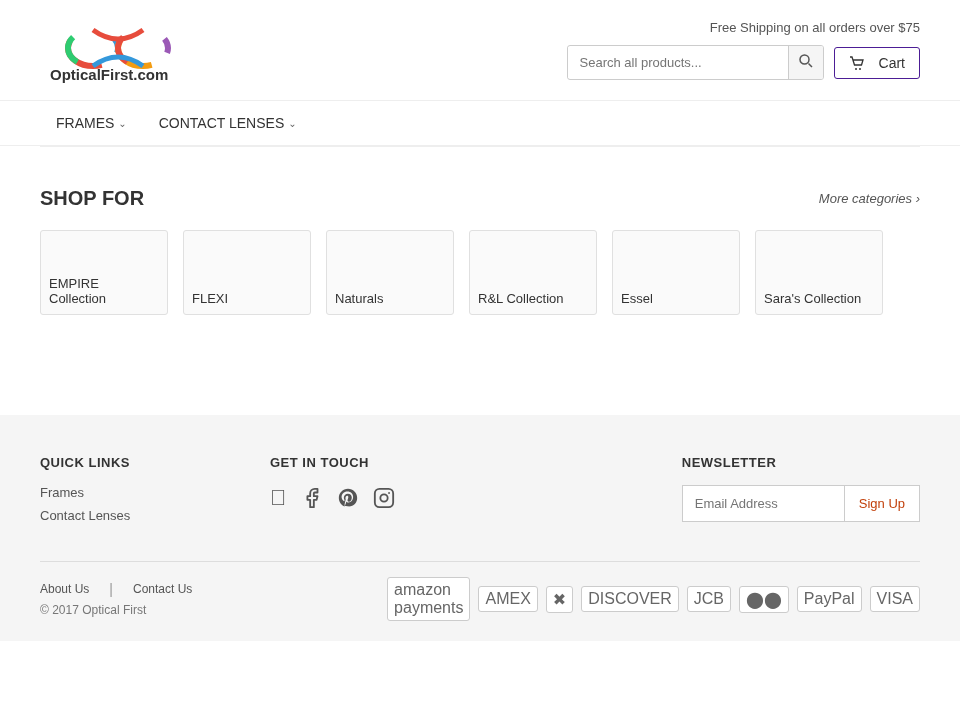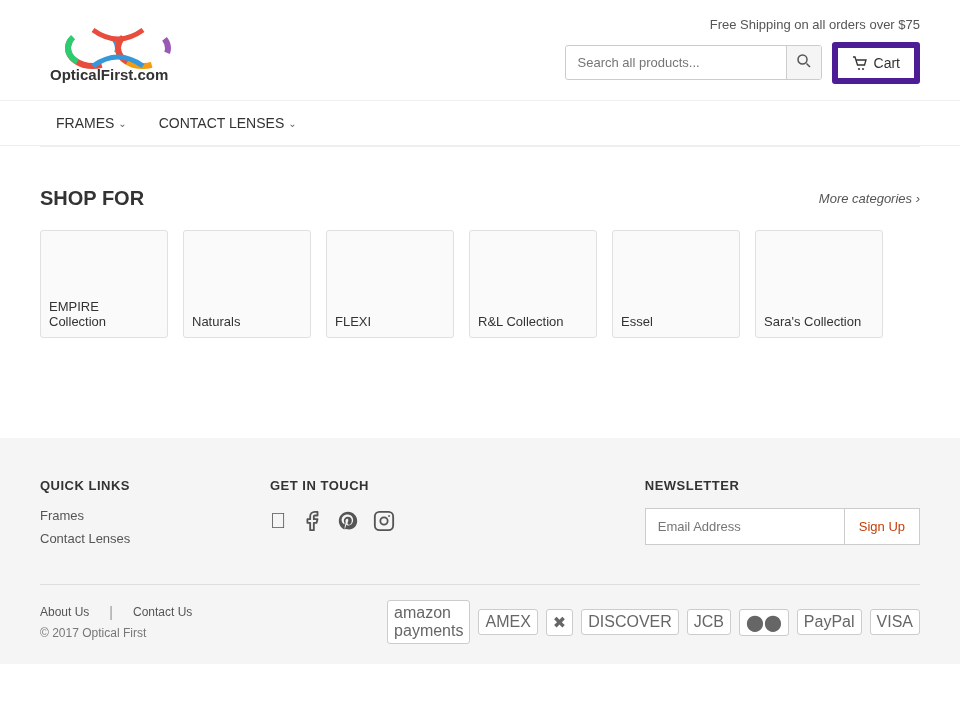--- a/index.html
+++ b/index.html
@@ -8,49 +8,49 @@
     
     .header { display: flex; align-items: center; justify-content: space-between; padding: 15px 40px; border-bottom: 1px solid #eee; }
     .logo-area { display: flex; flex-direction: column; align-items: flex-start; }
     .logo-svg { width: 160px; height: 70px; }
     .header-right { display: flex; flex-direction: column; align-items: flex-end; gap: 10px; }
     .shipping-text { font-size: 13px; color: #555; }
     .header-actions { display: flex; align-items: center; gap: 10px; justify-content: flex-end; }
     .search-bar { display: flex; align-items: center; border: 1px solid #ccc; border-radius: 3px; overflow: hidden; }
     .search-input { border: none; outline: none; padding: 8px 12px; width: 220px; font-size: 13px; color: #999; }
     .search-btn { background: #f5f5f5; border: none; border-left: 1px solid #ccc; padding: 8px 10px; cursor: pointer; }
-    .cart-btn { display: flex; align-items: center; gap: 6px; background: #fff; border: 6px solid #4c1d95; border-radius: 3px; padding: 7px 14px; cursor: pointer; font-size: 14px; color: #333; }
+    .cart-btn { display: flex; align-items: center; gap: 14px; background: #fff; border: 1px solid #4c1d95; border-radius: 3px; padding: 7px 14px; cursor: pointer; font-size: 14px; color: #333; }
 
     
     .nav { padding: 0 40px; border-bottom: 1px solid #eee; display: flex; align-items: center; gap: 0; }
     .nav-item { padding: 14px 16px; font-size: 14px; color: #333; cursor: pointer; display: flex; align-items: center; gap: 4px; text-transform: uppercase; font-weight: 500; }
     .chevron { font-size: 10px; color: #666; }
 
     
     .main { padding: 40px 40px; }
     .shop-for-header { display: flex; align-items: center; justify-content: space-between; margin-bottom: 20px; }
     .shop-for-title { font-size: 20px; font-weight: bold; color: #333; text-transform: uppercase; }
     .more-categories { font-size: 13px; color: #555; cursor: pointer; font-style: italic; }
 
     
     .category-grid { display: flex; gap: 15px; flex-wrap: nowrap; }
-    .category-card { border: 1px solid #e0e0e0; border-radius: 3px; width: 128px; height: 108px; display: flex; align-items: flex-end; justify-content: flex-start; padding: 8px; cursor: pointer; background: #fafafa; flex-shrink: 0; }
+    .category-card { border: 1px solid #e0e0e0; border-radius: 3px; width: 128px; height: 85px; display: flex; align-items: flex-end; justify-content: flex-start; padding: 8px; cursor: pointer; background: #fafafa; flex-shrink: 0; }
     .category-label { font-size: 13px; color: #333; }
 
     
     .footer { background: #f5f5f5; padding: 40px 40px 20px; margin-top: 60px; }
     .footer-top { display: flex; gap: 80px; margin-bottom: 30px; }
     .footer-col { min-width: 150px; }
     .footer-col h4 { font-size: 13px; font-weight: bold; text-transform: uppercase; margin-bottom: 15px; color: #333; letter-spacing: 0.5px; }
     .footer-link { display: block; font-size: 13px; color: #555; margin-bottom: 8px; cursor: pointer; }
     .social-icons { display: flex; gap: 14px; align-items: center; }
     .social-icon { font-size: 22px; color: #555; cursor: pointer; }
     .newsletter-col { margin-left: auto; }
     .email-row { display: flex; gap: 0; }
-    .email-input { border: 1px solid #ccc; padding: 9px 12px; font-size: 13px; width: 200px; outline: none; color: #999; }
+    .email-input { border: 1px solid #ccc; padding: 9px 12px; font-size: 13px; width: 163px; outline: none; color: #999; }
     .sign-up-btn { background: #fff; border: 1px solid #ccc; border-left: none; padding: 10px 14px; cursor: pointer; font-size: 13px; color: #c2410c; }
     .footer-bottom { border-top: 1px solid #ddd; padding-top: 15px; display: flex; align-items: center; justify-content: space-between; flex-wrap: wrap; gap: 10px; }
     .footer-bottom-links { display: flex; gap: 20px; align-items: center; }
     .footer-bottom-link { font-size: 12px; color: #555; cursor: pointer; }
     .separator { color: #999; }
     .copyright { font-size: 12px; color: #777; }
     .payment-icons { display: flex; align-items: center; gap: 8px; flex-wrap: wrap; }
     .payment-icon { font-size: 16px; color: #666; border: 1px solid #ccc; border-radius: 3px; padding: 3px 6px; background: #fff; }
 
     
@@ -122,24 +122,24 @@
   <div class="shop-for-header">
     <h2 class="shop-for-title">SHOP FOR</h2>
     <span class="more-categories">More categories ›</span>
   </div>
   <div class="category-grid">
 
     <div class="category-card">
       <span class="category-label">EMPIRE Collection</span>
     </div>
     <div class="category-card">
+      <span class="category-label">FLEXI</span>
+    </div>
+    <div class="category-card">
       <span class="category-label">Naturals</span>
-    </div>
-    <div class="category-card">
-      <span class="category-label">FLEXI</span>
     </div>
     <div class="category-card">
       <span class="category-label">R&amp;L Collection</span>
     </div>
     <div class="category-card">
       <span class="category-label">Essel</span>
     </div>
     <div class="category-card">
       <span class="category-label">Sara's Collection</span>
     </div>

